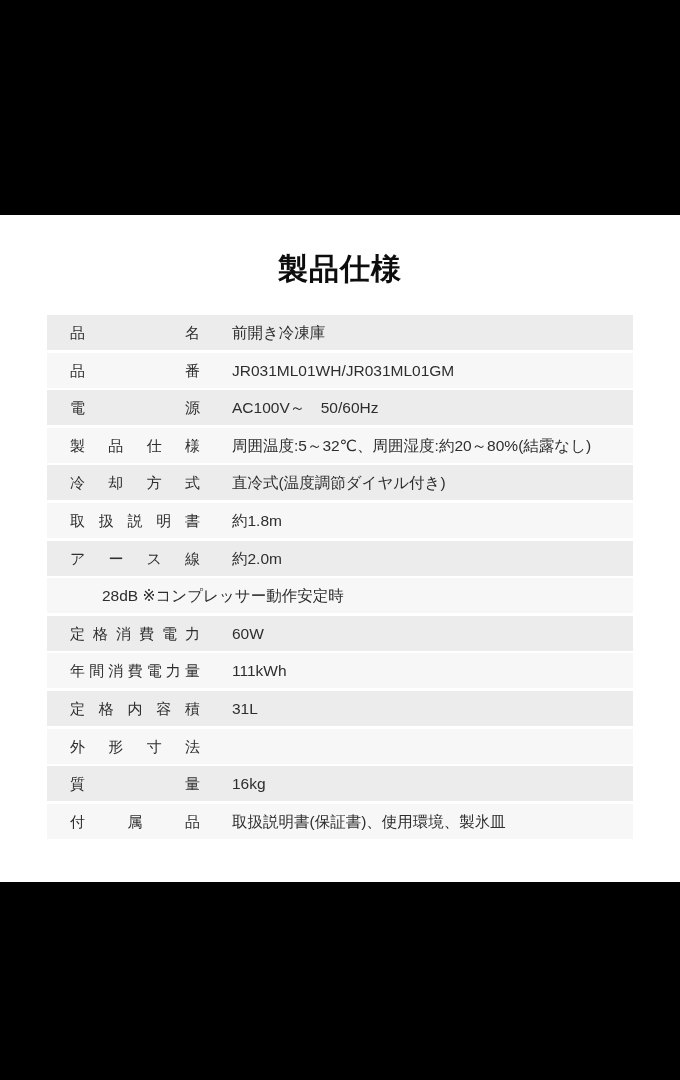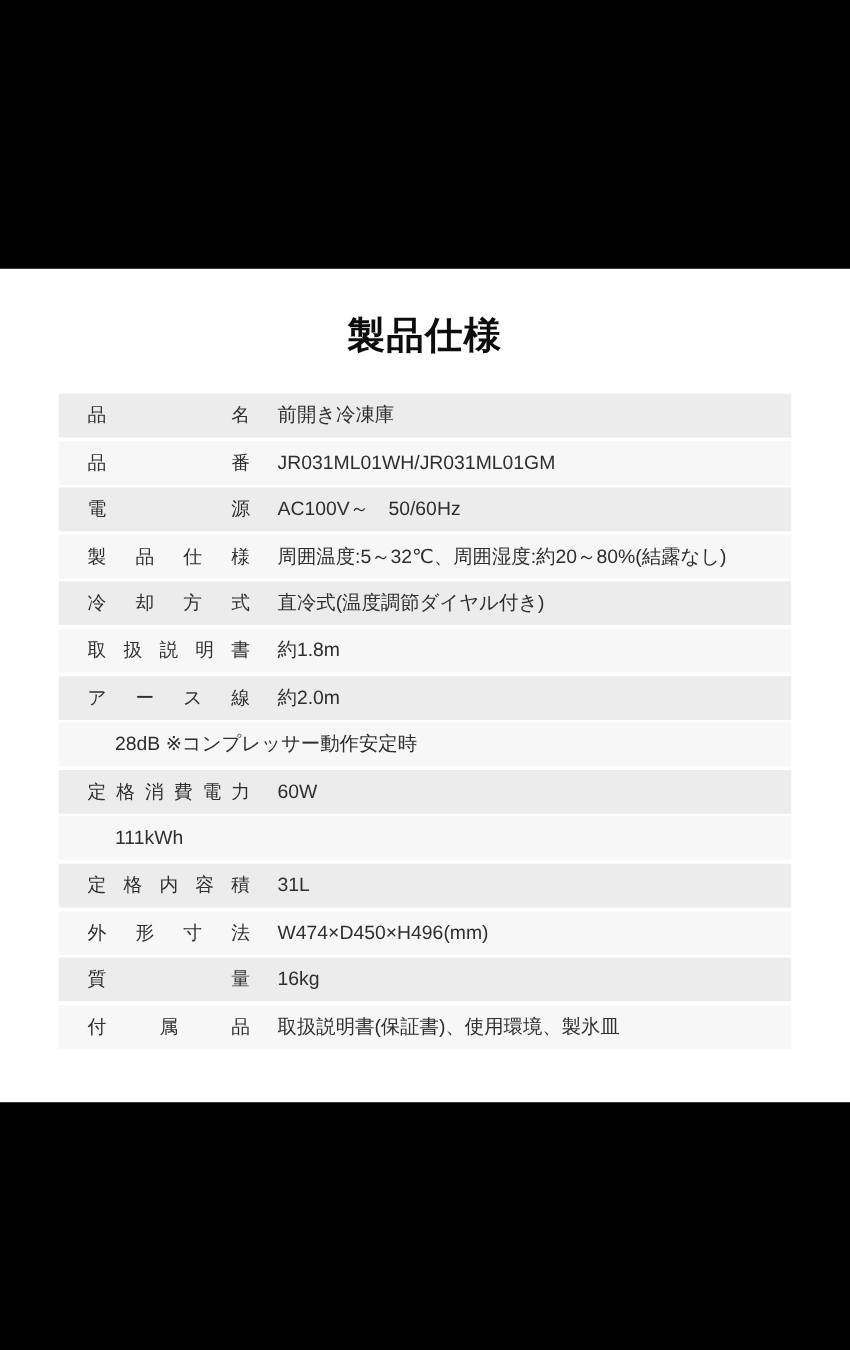--- a/index.html
+++ b/index.html
@@ -67,21 +67,21 @@
     flex-shrink: 0;
     font-size: 15px;
     color: #2e2e2e;
     text-align: justify;
     text-align-last: justify;
     line-height: 35px;
     overflow: hidden;
     white-space: nowrap;
   }
   .spec-value {
-    margin-left: 22px;
+    margin-left: 32px;
     font-size: 15.5px;
     color: #2e2e2e;
     white-space: pre;
     line-height: 35px;
   }
 </style>
 </head>
 <body>
 
 <div class="stage">
@@ -120,29 +120,29 @@
         <div class="spec-value">約2.0m</div>
       </div>
       <div class="spec-row">
         <div class="spec-value">28dB ※コンプレッサー動作安定時</div>
       </div>
       <div class="spec-row">
         <div class="spec-label">定格消費電力</div>
         <div class="spec-value">60W</div>
       </div>
       <div class="spec-row">
+        <div class="spec-label">年間消費電力量</div>
         <div class="spec-value">111kWh</div>
       </div>
       <div class="spec-row">
         <div class="spec-label">定格内容積</div>
         <div class="spec-value">31L</div>
       </div>
       <div class="spec-row">
         <div class="spec-label">外形寸法</div>
-        <div class="spec-value">W474×D450×H496(mm)</div>
       </div>
       <div class="spec-row">
         <div class="spec-label">質量</div>
         <div class="spec-value">16kg</div>
       </div>
       <div class="spec-row">
         <div class="spec-label">付属品</div>
         <div class="spec-value">取扱説明書(保証書)、使用環境、製氷皿</div>
       </div>
     </div>

